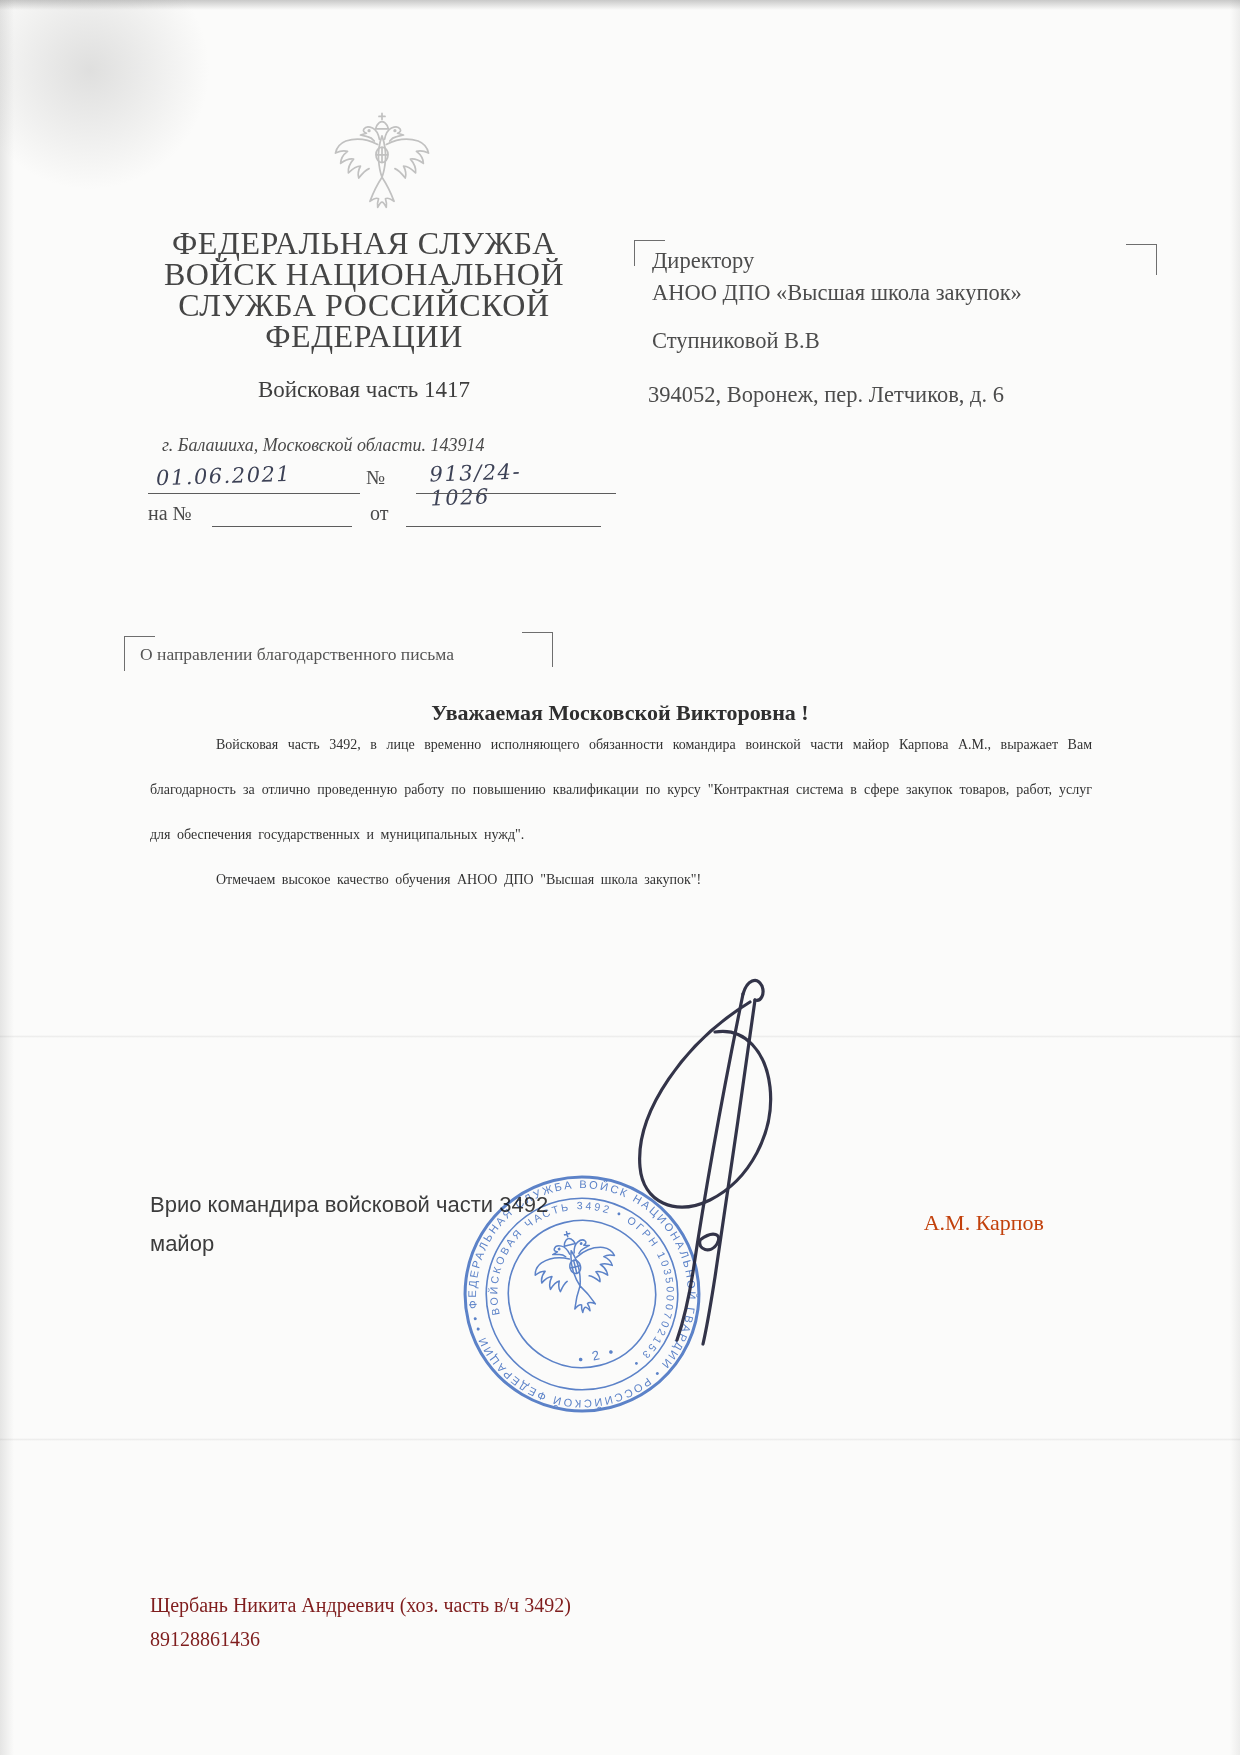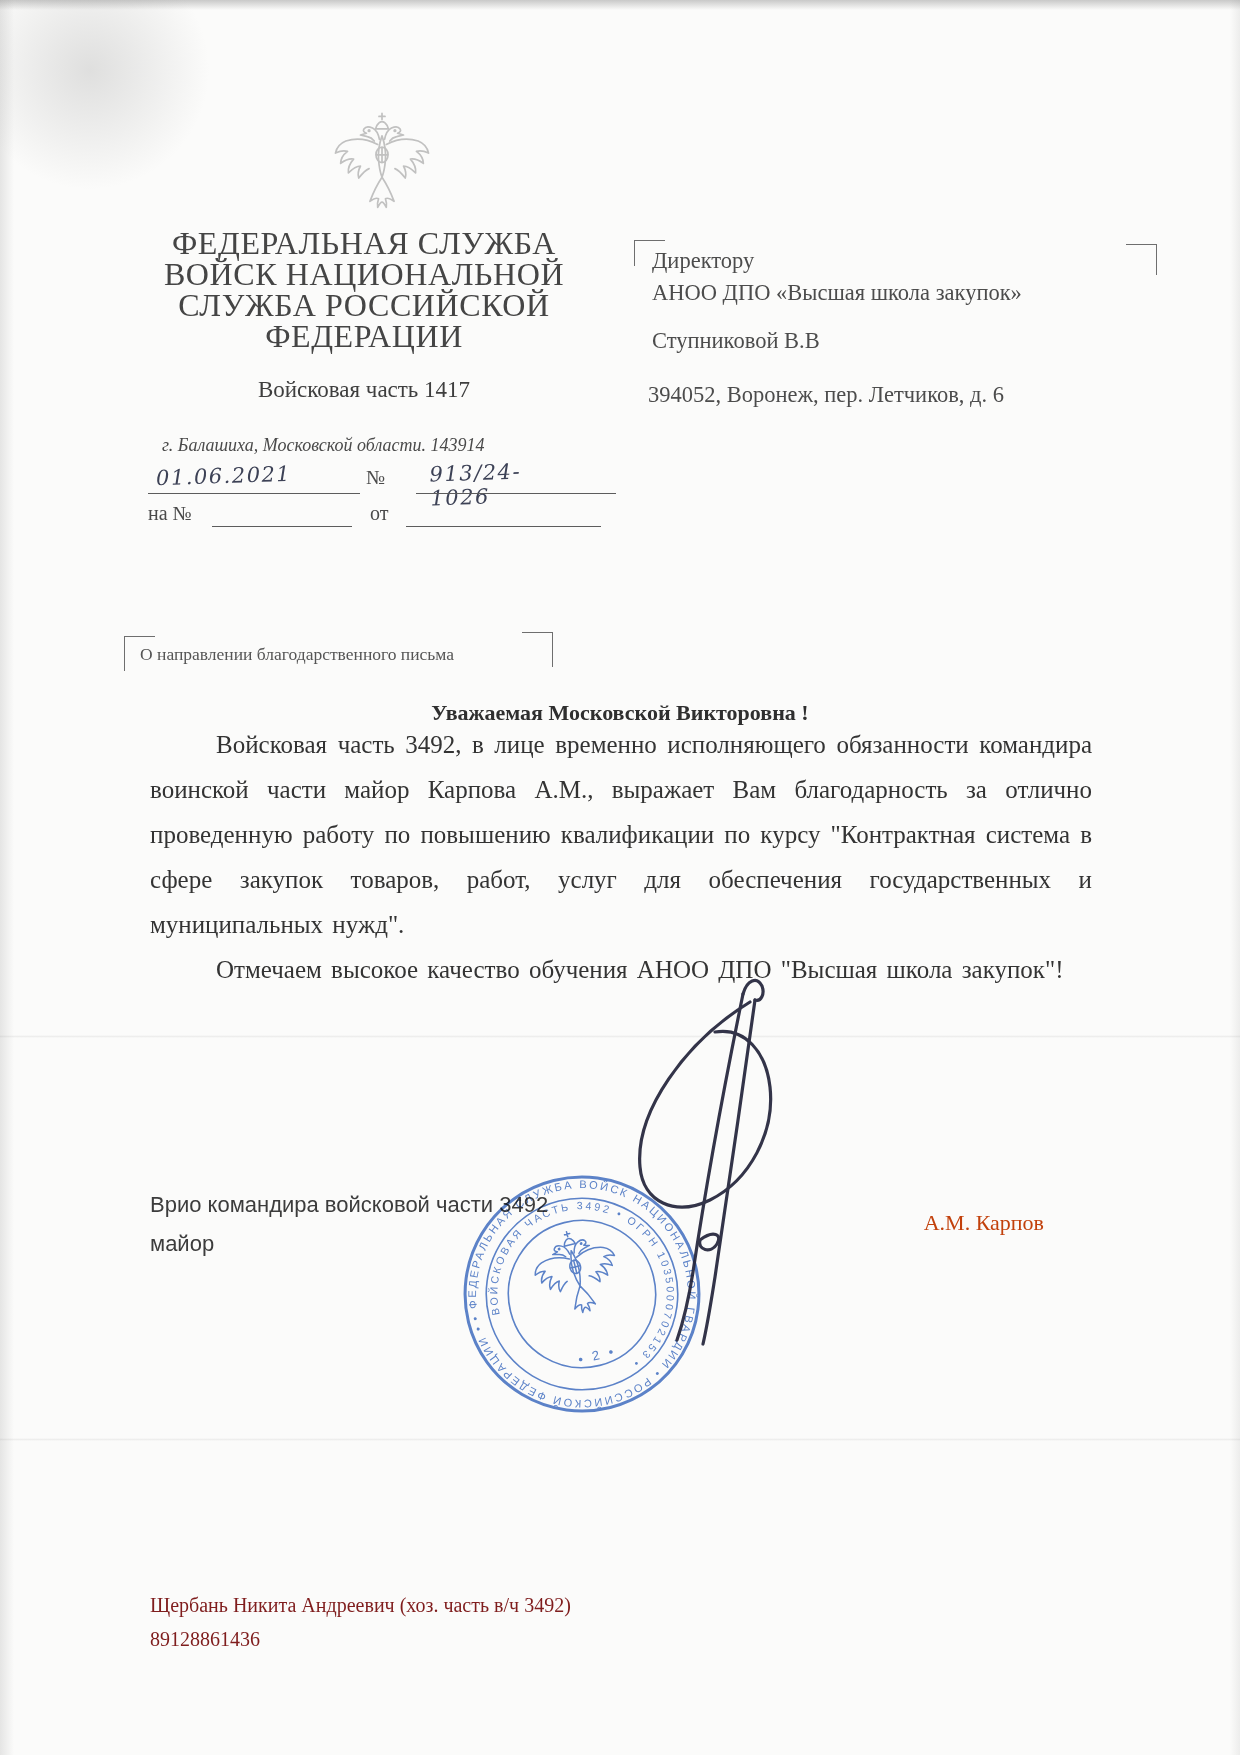--- a/index.html
+++ b/index.html
@@ -60,21 +60,21 @@
   
   .subject-block{position:absolute;left:124px;top:630px;width:428px;height:56px;}
   .subj-c-tl{left:0;top:6px;height:34px;}
   .subj-c-tr{left:398px;top:2px;height:34px;}
   .subject-text{position:absolute;left:16px;top:14px;font-size:17.5px;color:#555;}
 
   
   .salutation{position:absolute;left:150px;top:700px;width:940px;text-align:center;
     font-size:22px;font-weight:bold;color:#2f2f2f;}
   .body-text{position:absolute;left:150px;top:722px;width:942px;
-    font-size:25px;line-height:45px;text-align:justify;color:#333;word-spacing:3px;}
+    font-size:14px;line-height:45px;text-align:justify;color:#333;word-spacing:3px;}
   .body-text p{margin:0;text-indent:66px;}
 
   
   .sign-row{position:absolute;left:150px;top:1192px;width:942px;
     font-family:"Liberation Sans", sans-serif;font-size:22px;color:#3c3c3c;}
   .sign-pos1{display:block;}
   .sign-pos2{display:block;margin-top:13px;}
   .sign-name{position:absolute;right:48px;top:18px;
     font-family:"Liberation Serif", serif;font-size:22px;color:#c2410c;}
 

